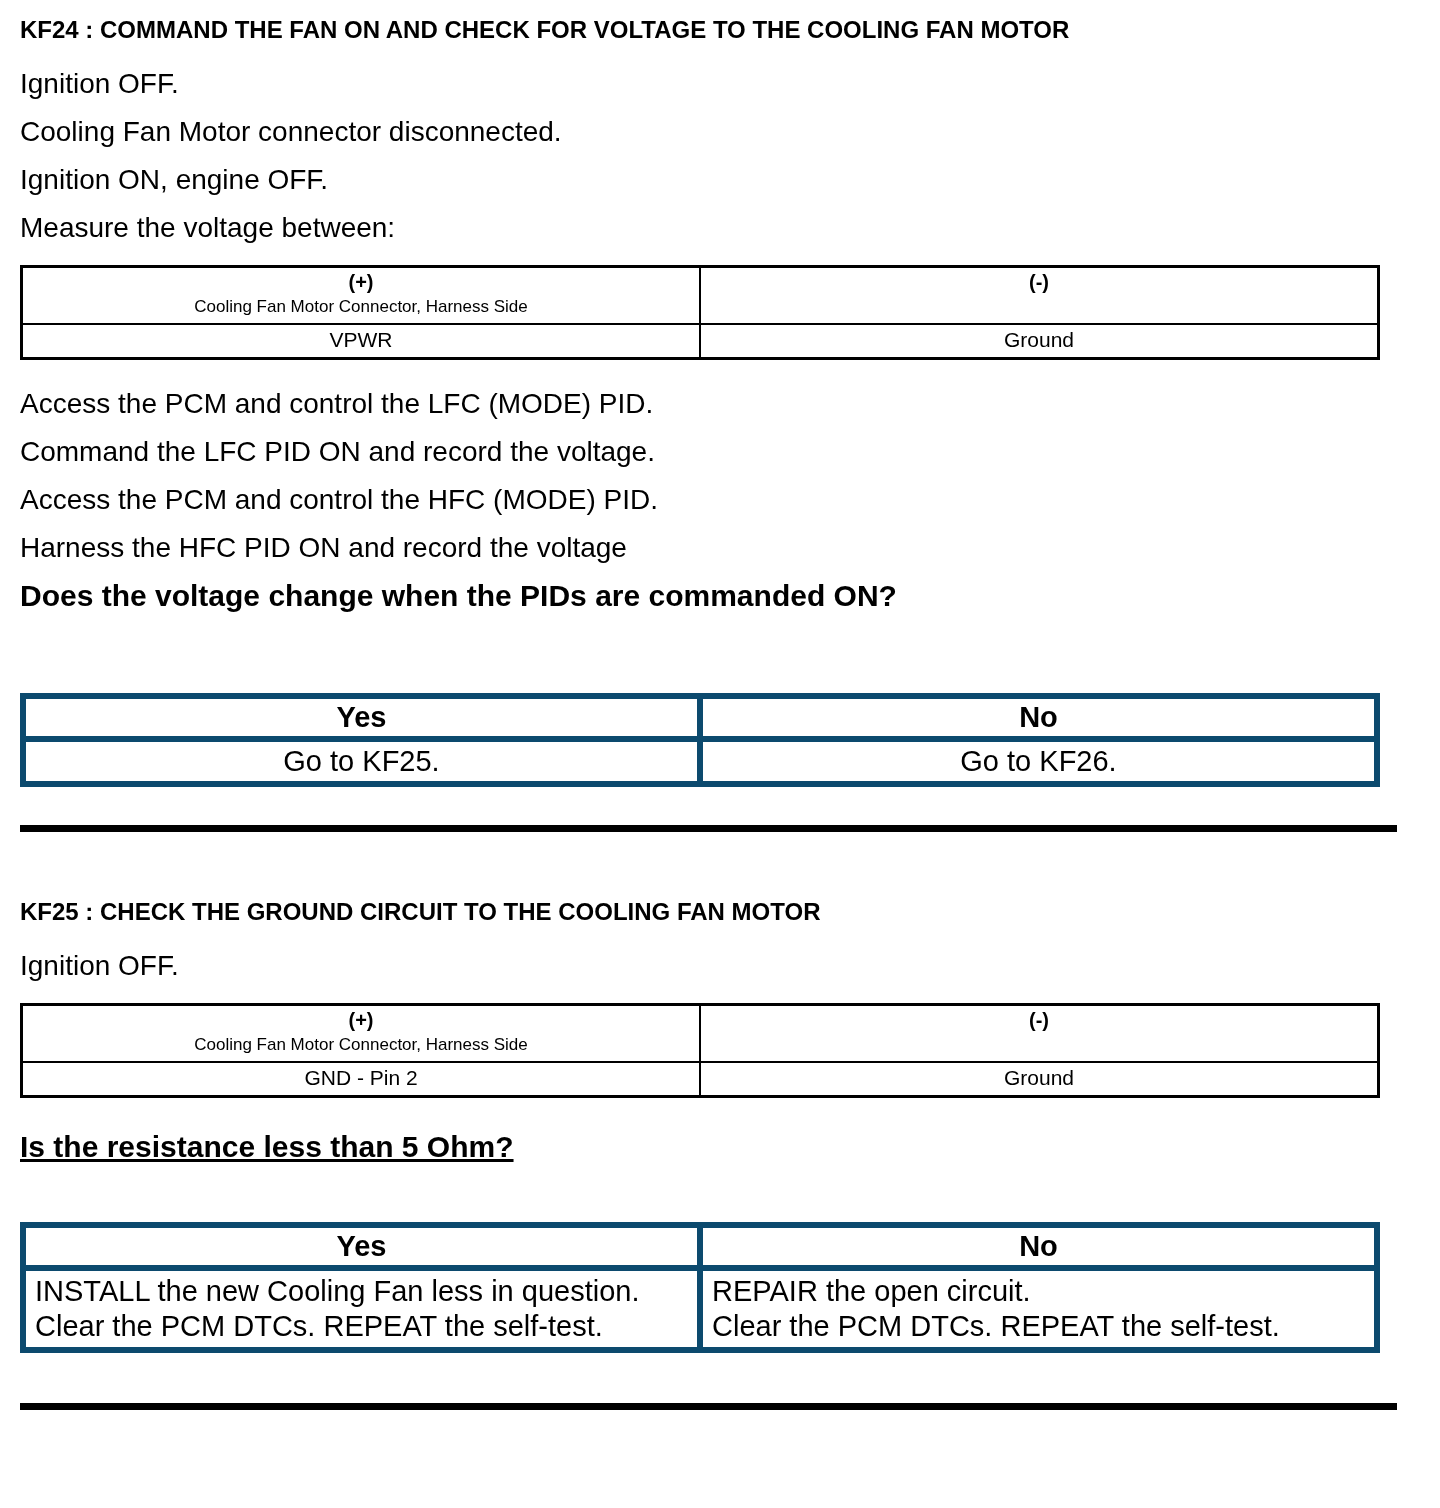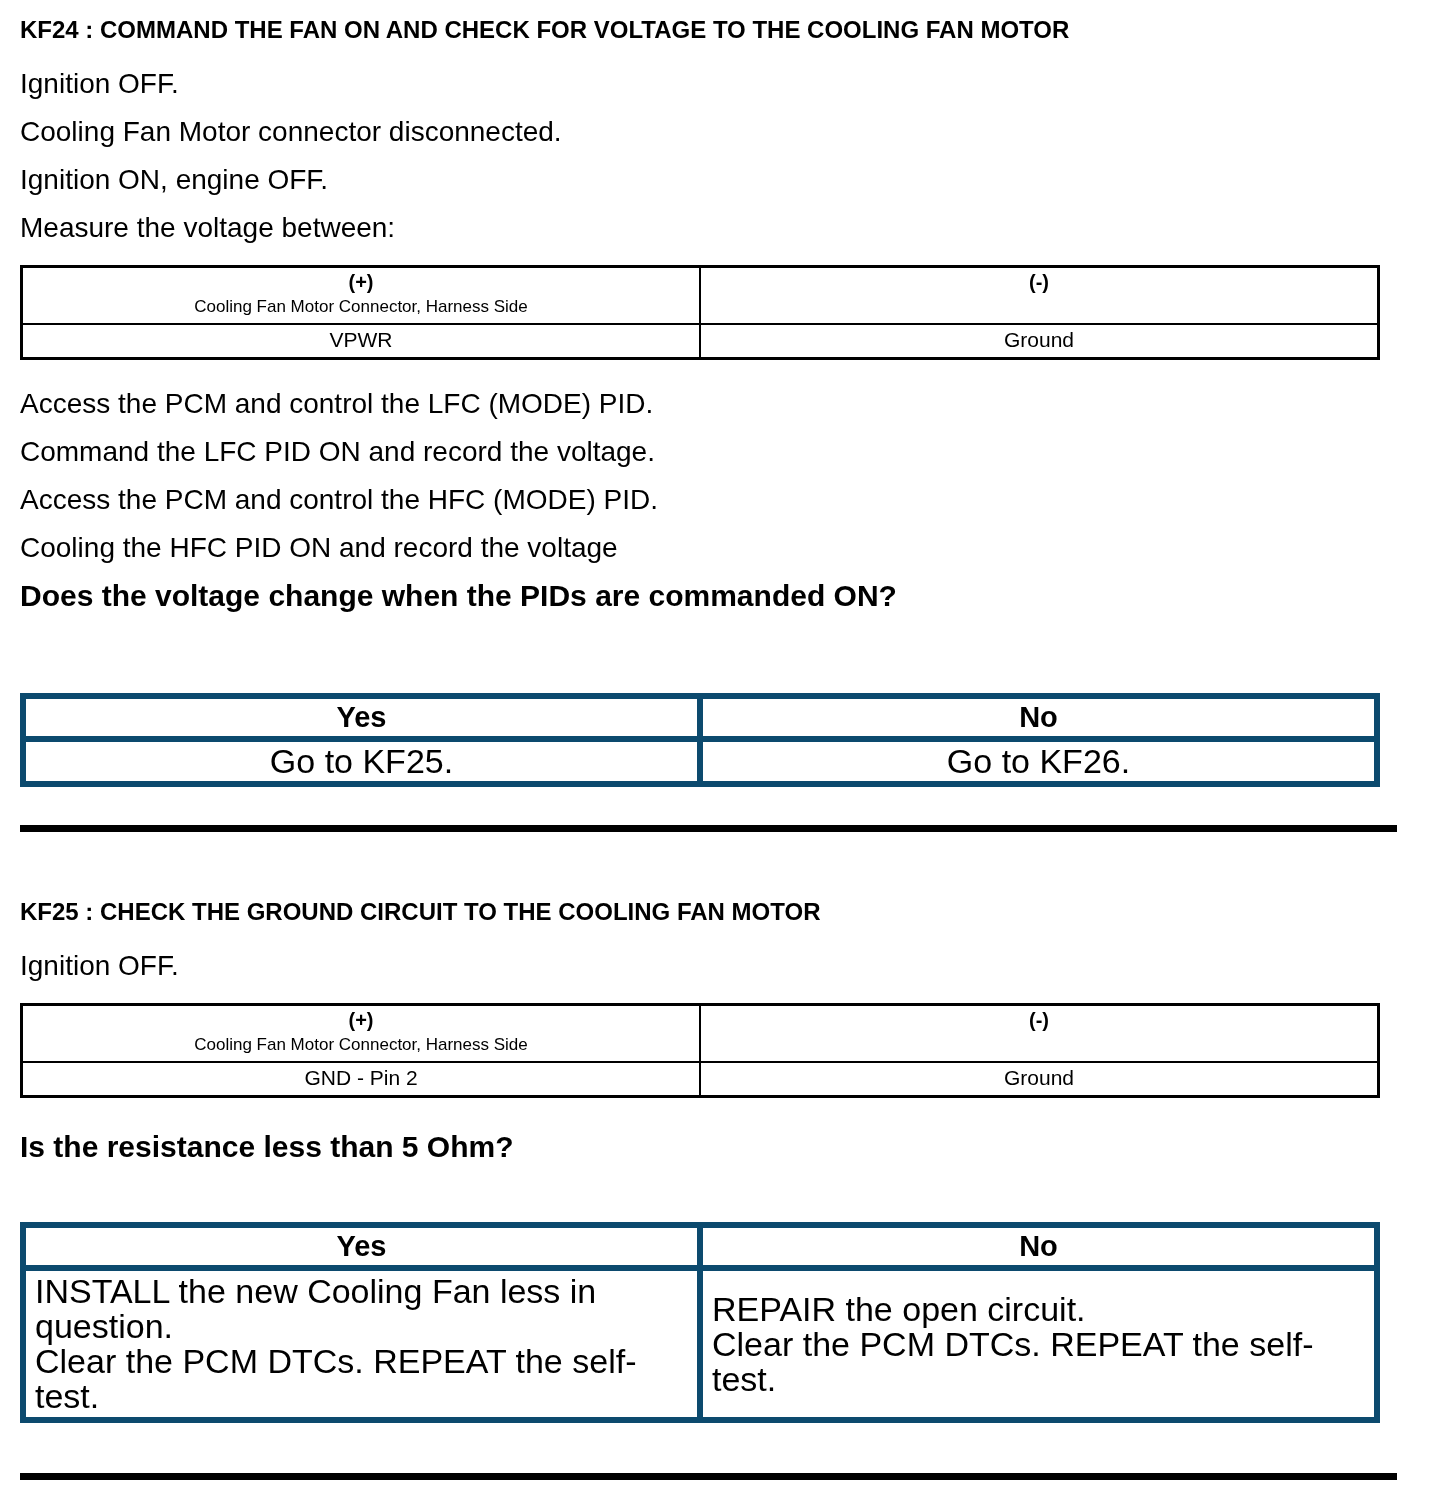--- a/index.html
+++ b/index.html
@@ -47,42 +47,42 @@
   .value-line { font-size: 21px; line-height: 26px; }
   .decision-table { border: 3px solid #000; }
   .decision-table th, .decision-table td { border: 6px solid #0c4a6e; }
   .decision-table th {
     font-size: 29px;
     font-weight: bold;
     text-align: center;
     padding: 2px 4px;
   }
   .decision-table td {
-    font-size: 34px;
+    font-size: 29px;
     line-height: 35px;
     text-align: center;
     padding: 2px 4px;
   }
   .decision-table.actions td {
     text-align: left;
     vertical-align: middle;
     padding: 3px 9px;
   }
   .dt-kf24 { margin-top: 80px; }
   .dt-kf25 { margin-top: 58px; }
   .wrap-narrow { max-width: 615px; }
   hr.thick-rule {
     border: none;
     background: #000;
     height: 7px;
     width: 1377px;
     margin: 38px 0 66px 0;
   }
   hr.thick-rule.bottom { margin: 50px 0 0 0; }
-  .q-kf25 { margin-top: 31px; }
+  .q-kf25 { margin-top: 31px; text-decoration: underline; }
   .measure-intro-kf25 { margin-top: 17px; }
 </style>
 </head>
 <body>
 
 <div class="page">
 
   <section>
     <h1 class="step-heading">KF24 : COMMAND THE FAN ON AND CHECK FOR VOLTAGE TO THE COOLING FAN MOTOR</h1>
 
@@ -109,21 +109,21 @@
           <td>
             <div class="value-line">Ground</div>
           </td>
         </tr>
       </tbody>
     </table>
 
     <p class="body-line">Access the PCM and control the  LFC (MODE) PID.</p>
     <p class="body-line">Command the LFC  PID ON and record the voltage.</p>
     <p class="body-line gap-before">Access the PCM and control the  HFC (MODE) PID.</p>
-    <p class="body-line">Cooling the HFC  PID ON and record the voltage</p>
+    <p class="body-line">Harness the HFC  PID ON and record the voltage</p>
 
     <p class="question">Does the voltage change when the PIDs are commanded ON?</p>
 
     <table class="decision-table dt-kf24">
       <tbody>
         <tr>
           <th>Yes</th>
           <th>No</th>
         </tr>
         <tr>

